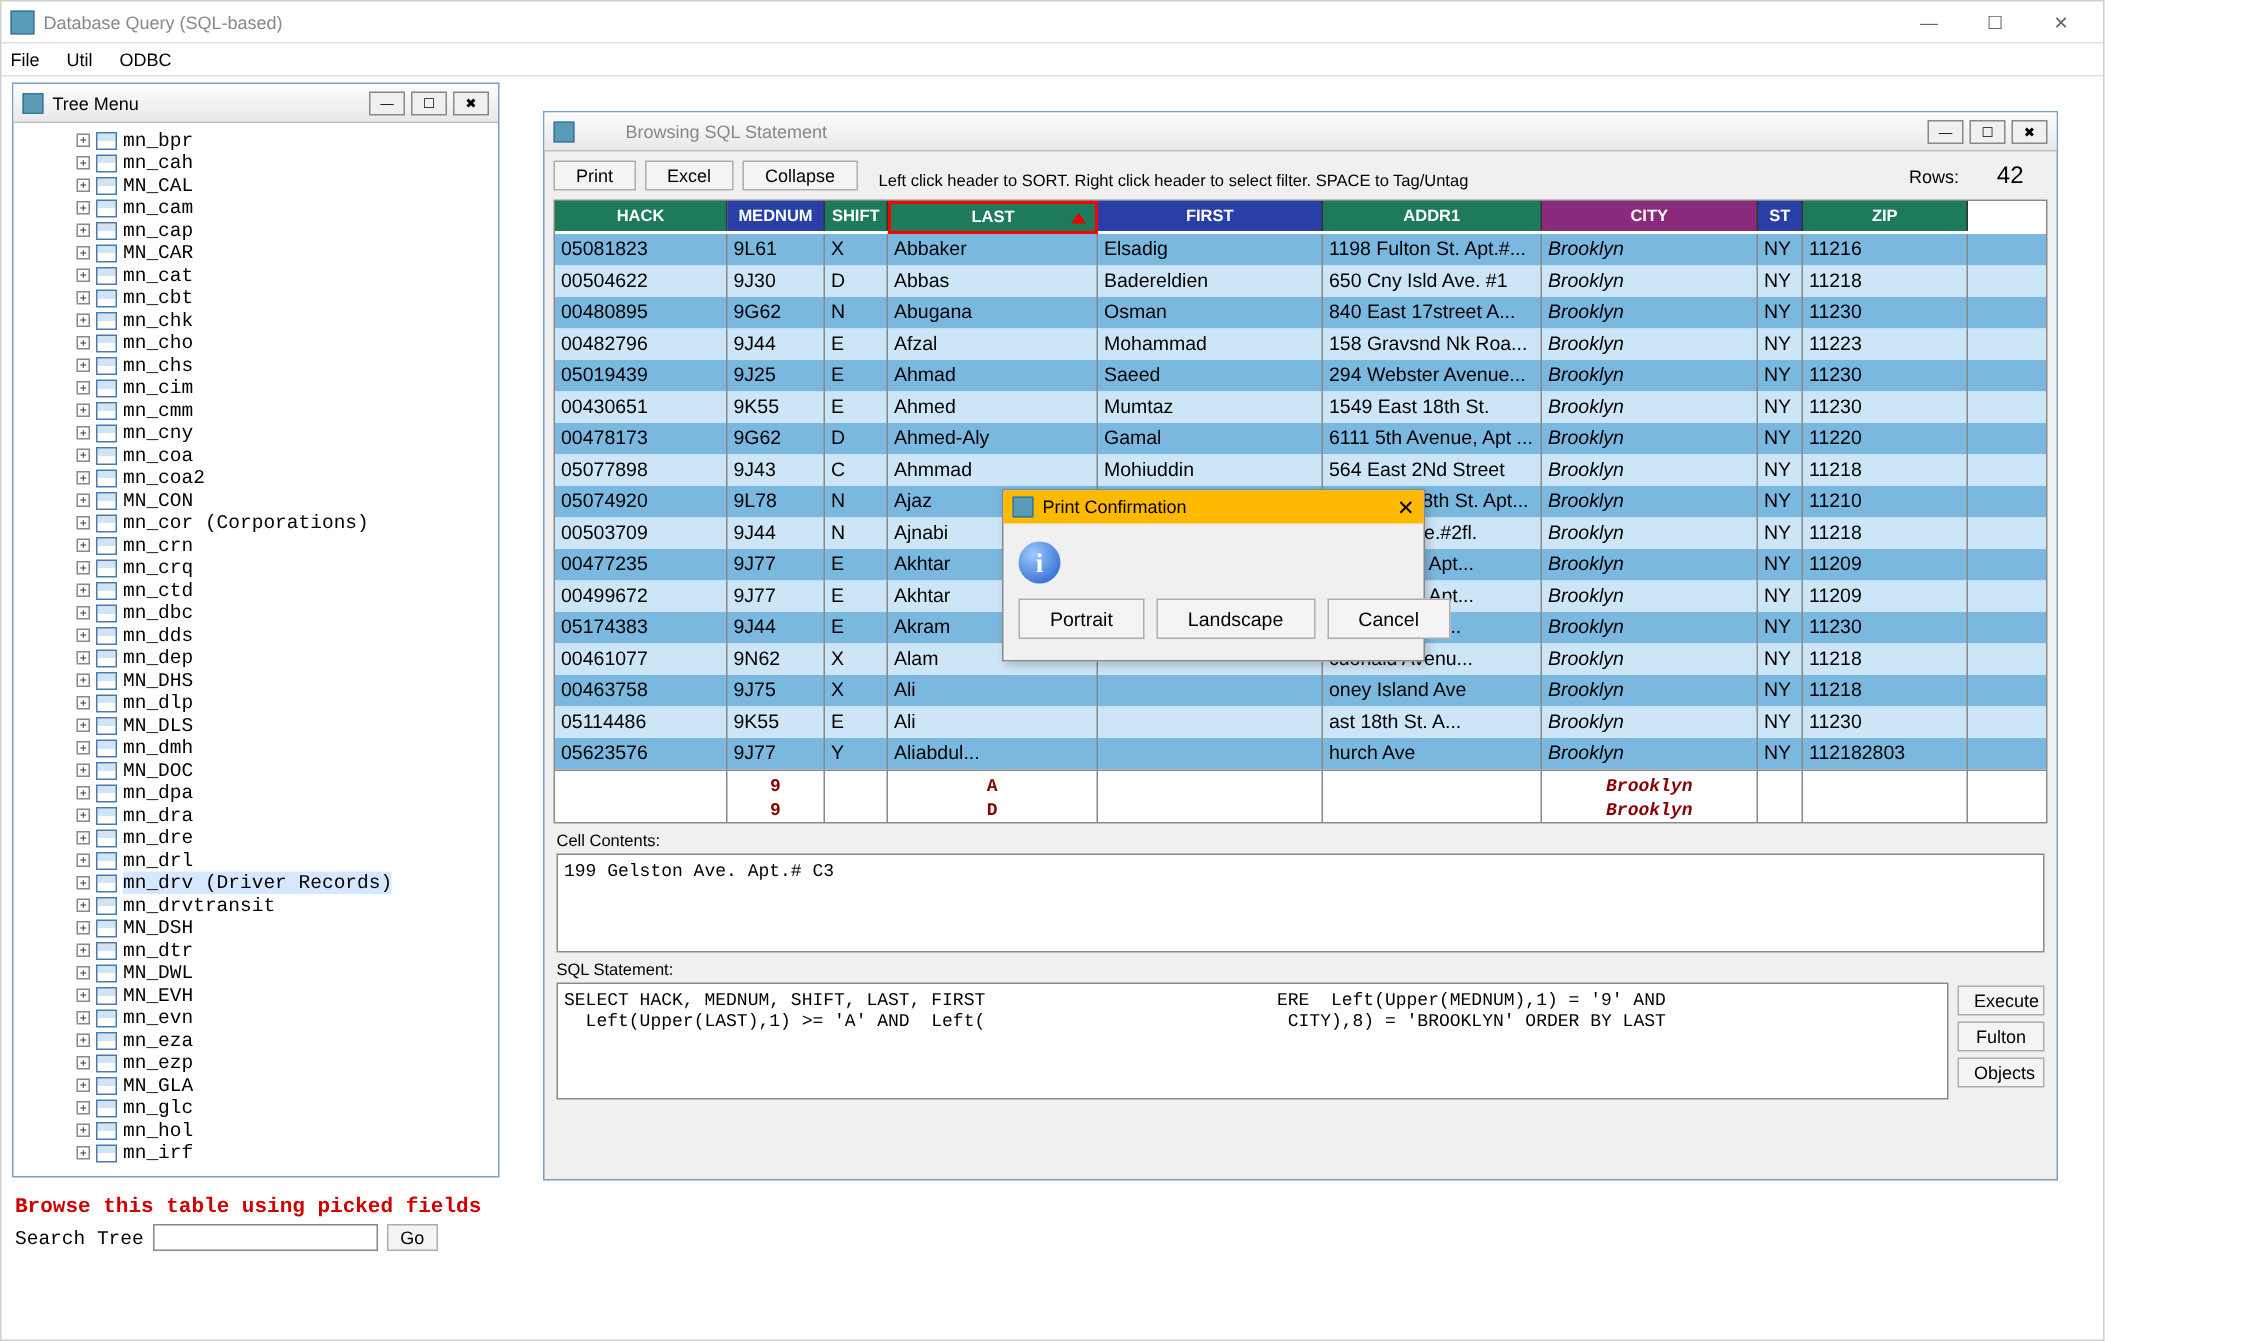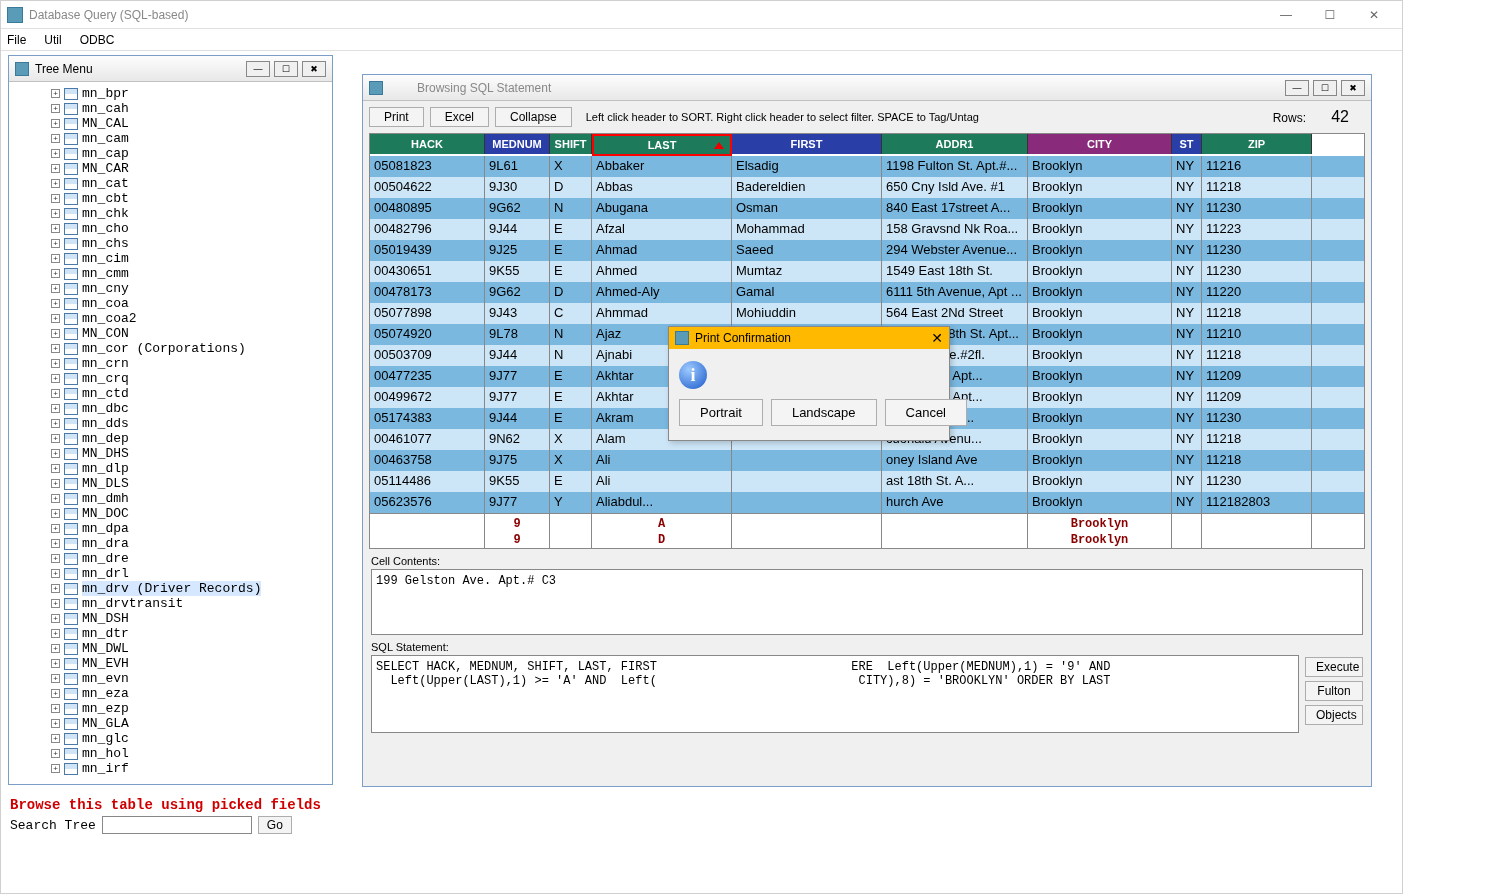--- a/index.html
+++ b/index.html
@@ -26,21 +26,21 @@
 .tree-item { display: flex; align-items: center; height: 15px; padding-left: 40px; white-space: nowrap; }
 .tree-item .plus { width: 9px; height: 9px; border: 1px solid #888; display: flex; align-items: center; justify-content: center; font-size: 8px; line-height: 1; margin-right: 4px; color: #333; }
 .tree-item .table-icon { width: 14px; height: 12px; background: linear-gradient(#d0e4f5 50%, #fff 50%); border: 1px solid #4a7aaa; margin-right: 4px; }
 .tree-item .label { font-family: "Courier New", monospace; font-size: 13px; }
 .tree-item.sel .label { background: #d6e8ff; }
 
 
 .browse-window { position: absolute; top: 74px; left: 362px; width: 1010px; height: 713px; border: 1px solid #7a9ec5; background: #f0f0f0; }
 .browse-title { height: 26px; background: linear-gradient(#fdfdfd, #e8e8e8); border-bottom: 1px solid #c0c0c0; display: flex; align-items: center; padding: 0 6px; gap: 28px; }
 .browse-title .icon-box { width: 14px; height: 14px; background: #5a9bb8; border: 1px solid #3a7a98; margin-right: 6px; }
-.toolbar { padding: 6px; display: flex; align-items: center; gap: 6px; }
+.toolbar { padding: 6px; display: flex; align-items: flex-end; gap: 6px; }
 .toolbar button { padding: 2px 14px; background: #f4f4f4; border: 1px solid #adadad; cursor: pointer; font-size: 12px; }
 .toolbar .hint { font-size: 11px; margin-left: 8px; }
 .rows-label { font-family: "Courier New", monospace; font-size: 14px; margin-left: auto; margin-right: 16px; }
 
 
 .grid { margin: 0 6px; border: 1px solid #888; background: #fff; }
 .grid-header { display: flex; }
 .gh { height: 20px; display: flex; align-items: center; justify-content: center; font-size: 11px; font-weight: bold; color: #fff; border-right: 1px solid #333; position: relative; }
 .gh.hack { background: #1d7a5a; width: 115px; }
 .gh.mednum { background: #2a3ea8; width: 65px; }
@@ -52,21 +52,21 @@
 .gh.city { background: #8a2a7a; width: 144px; }
 .gh.st { background: #2a3ea8; width: 30px; }
 .gh.zip { background: #1d7a5a; width: 110px; }
 
 .grid-body .row { display: flex; height: 21px; }
 .grid-body .row:nth-child(odd) { background: #7ab8e0; }
 .grid-body .row:nth-child(even) { background: #cde6f7; }
 .cell { border-right: 1px solid #888; padding: 2px 4px; overflow: hidden; white-space: nowrap; font-size: 13px; color: #000; }
 .c-hack { width: 115px; } .c-mednum { width: 65px; } .c-shift { width: 42px; }
 .c-last { width: 140px; } .c-first { width: 150px; } .c-addr { width: 146px; }
-.c-city { width: 144px; } .c-st { width: 30px; } .c-zip { width: 110px; }
+.c-city { width: 144px; font-style: italic; } .c-st { width: 30px; } .c-zip { width: 110px; }
 
 .filter-row { display: flex; background: #fff; border-top: 1px solid #888; }
 .filter-row .cell { height: 34px; font-family: "Courier New", monospace; font-size: 12px; color: #8a0000; font-weight: bold; text-align: center; line-height: 16px; white-space: pre; }
 
 .section-label { margin: 6px 8px 2px; font-size: 11px; }
 .textbox { margin: 0 8px; border: 1px solid #888; background: #fff; padding: 4px; font-family: "Courier New", monospace; font-size: 12px; }
 .cellcontents { height: 66px; }
 .sqlbox-wrap { display: flex; margin: 0 8px; gap: 6px; }
 .sqlbox { flex: 1; border: 1px solid #888; background: #fff; padding: 4px; font-family: "Courier New", monospace; font-size: 12px; height: 78px; white-space: pre-wrap; }
 .sql-btns { display: flex; flex-direction: column; gap: 4px; padding-top: 2px; }

